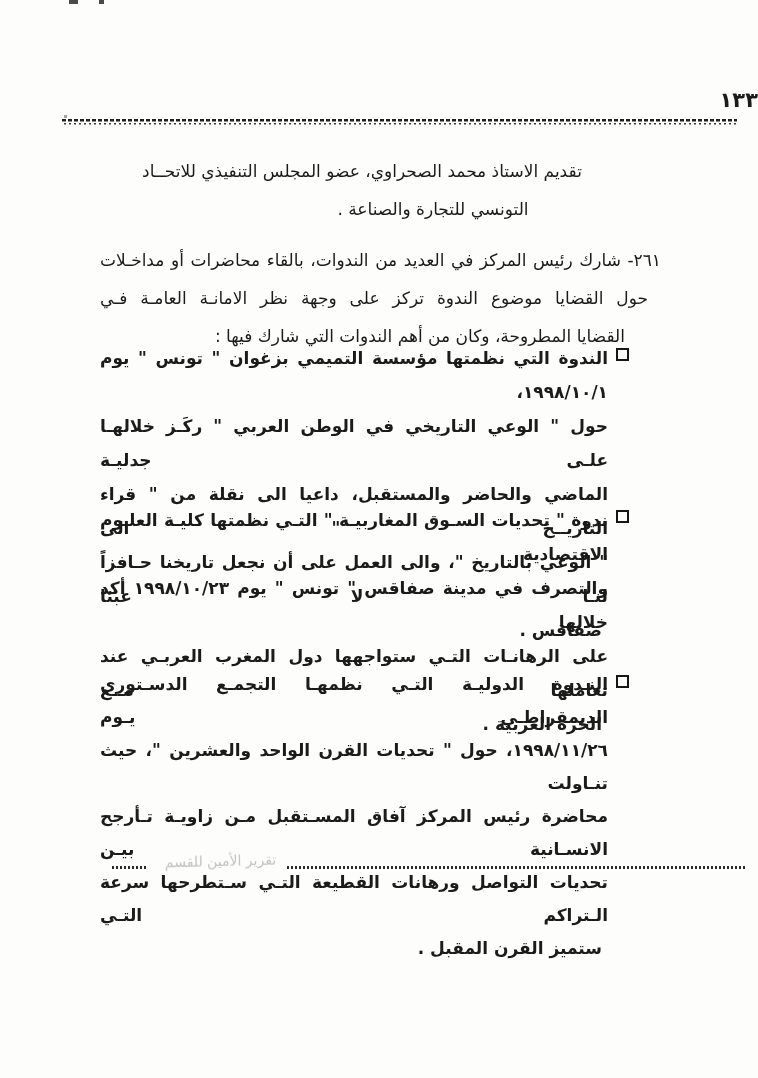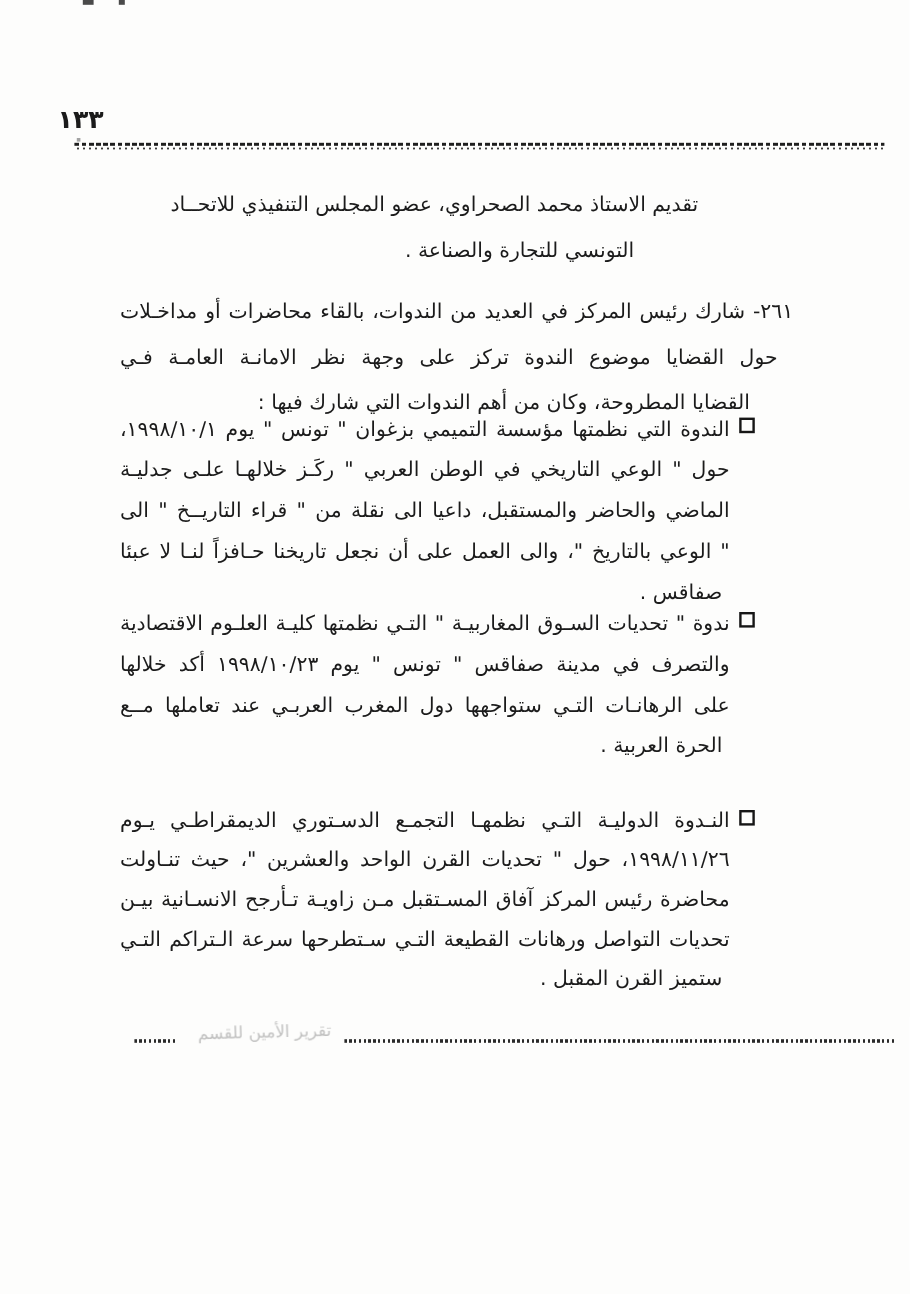--- a/index.html
+++ b/index.html
@@ -14,21 +14,21 @@
     overflow:hidden;
   }
   
   .speck { position:absolute; background:#4a4a4a; }
   .speck.s1 { left:69px; top:0; width:9px; height:4px; }
   .speck.s2 { left:99px; top:0; width:5px; height:4px; }
   .speck.s3 { left:64px; top:115px; width:3px; height:3px; opacity:.5; }
 
   .page-number {
     position:absolute; top:88px; left:48px; right:0;
-    text-align:left; font-size:21px; font-weight:bold; letter-spacing:3px;
+    text-align:right; font-size:21px; font-weight:bold; letter-spacing:3px;
   }
   .top-divider {
     position:absolute; top:119px; left:62px; width:675px; height:6px;
     background:
       repeating-linear-gradient(90deg,#1f1f1f 0 4px, rgba(0,0,0,0) 4px 6px) 0 0/100% 2.5px no-repeat,
       repeating-linear-gradient(90deg,#3a3a3a 0 2px, rgba(0,0,0,0) 2px 5px) 2px 3.5px/100% 1.5px no-repeat;
   }
 
   .intro {
     position:absolute; top:152px; left:104px; width:516px;
@@ -41,21 +41,21 @@
     font-size:17px; line-height:38px;
   }
   .par261 .line { text-align:justify; text-align-last:justify; }
   .par261 .line:nth-child(2) { margin-right:13px; }
   .par261 .line:nth-child(3) { margin-right:36px; text-align-last:right; }
 
   .bullet { position:absolute; left:100px; width:508px; font-size:17px; }
   .bullet.b1 { top:341px; line-height:34px; }
   .bullet.b2 { top:503px; line-height:34px; }
   .bullet.b3 { top:668px; line-height:33px; }
-  .bullet .line { text-align:justify; text-align-last:justify; }
+  .bullet .line { text-align:justify; text-align-last:justify;font-weight:bold; }
   .bullet .line:last-child { text-align-last:right; margin-right:6px; }
   .square {
     position:absolute; right:-21px; top:7px;
     width:9px; height:9px; border:2.5px solid #161616; background:transparent;
   }
 
   .footer-line { position:absolute; top:866px; height:3px;
     background:repeating-linear-gradient(90deg,#2a2a2a 0 2px, rgba(0,0,0,0) 2px 4px);
   }
   .footer-line.fl-left  { left:112px; width:34px; }

